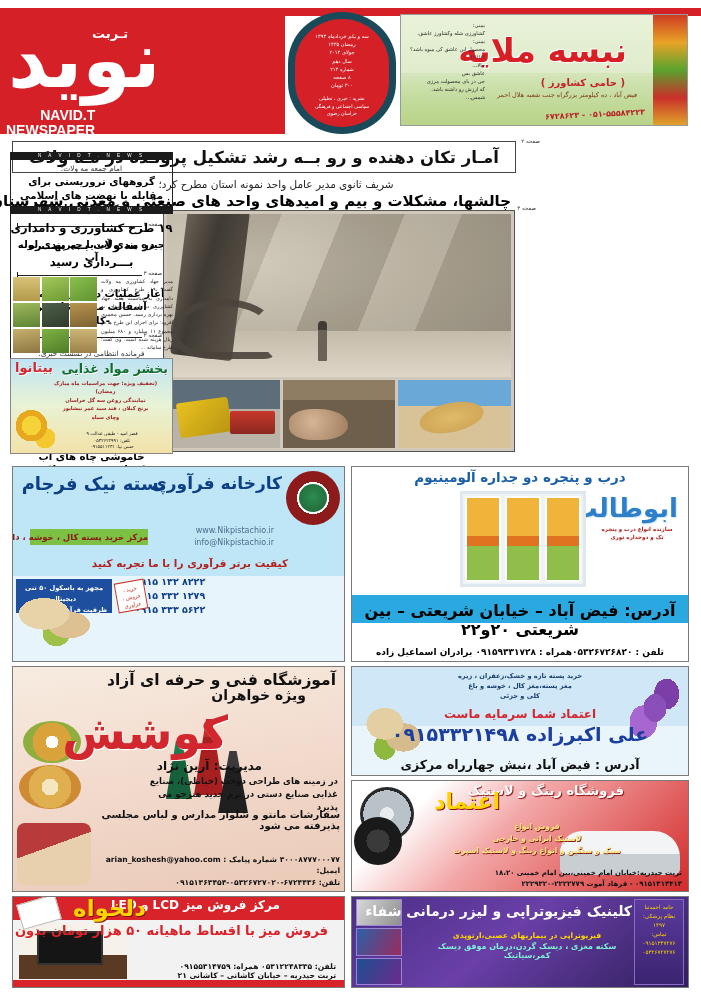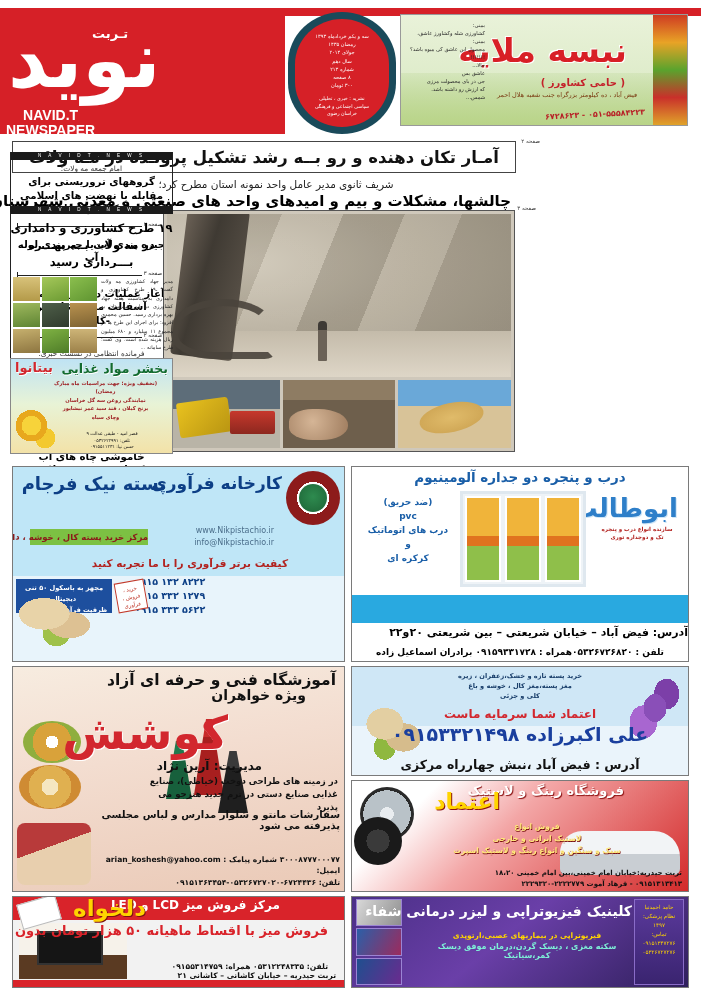--- a/index.html
+++ b/index.html
@@ -36,21 +36,21 @@
     padding-right: 6px;
     white-space: nowrap;
   }
   .mast-sub-ar {
     position: absolute; top: 26px; left: 92px;
     font-size: 13px; font-weight: bold; color: #fff; letter-spacing: 2px;
   }
   .mast-en {
     position: absolute; bottom: 2px; left: 6px;
     font-size: 14px; font-weight: bold; line-height: 15px;
-    color: #fff; direction: ltr; text-align: center;
+    color: #fff; direction: ltr; text-align: right;
     font-family: "Liberation Sans", sans-serif;
     margin-top: 8px;
   }
   
   .mast-info {
     position: absolute; top: 12px; left: 288px; width: 108px; height: 122px;
   }
   .info-outer {
     position: absolute; inset: 0;
     background: #1a4a5a;
@@ -319,22 +319,22 @@
     display:flex;
   }
   .win-pane {
     flex:1; margin:2px; border:2px solid #fff;
     background: linear-gradient(180deg,#f0b43a 0 46%, #e0731f 46% 58%, #8fbf4a 58% 100%);
   }
   .win-band {
     position:absolute; top:128px; left:0; right:0; height:28px; background:#29a9e0;
   }
   .win-addr {
-    position:absolute; bottom:22px; left:0; right:0; 
-    font-size:11px; font-weight:bold; color:#000;
+    position:absolute; bottom:22px; left:0; right:0; text-align:center;
+    font-size:16px; font-weight:bold; color:#000;
   }
   .win-tel {
     position:absolute; bottom:4px; left:0; right:0; text-align:center;
     font-size:9px; font-weight:bold; color:#000;
   }
 
   
   .ad-pist { top: 466px; right: 356px; width: 333px; height: 196px;
              background: linear-gradient(180deg,#bfe6f7 0 56%, #e8f4fb 56% 100%); }
   .pist-title {
@@ -529,21 +529,21 @@
   }
   .lcd-brand {
     position:absolute; top:-2px; right:198px; font-size:23px; font-weight:bold;
     color:#ffd400; text-shadow:1px 1px 0 #7a1010; white-space:nowrap;
   }
   .lcd-off {
     position:absolute; top:26px; right:16px; width:280px; text-align:center;
     font-size:13px; font-weight:bold; color:#d9232a; white-space:nowrap;
   }
   .lcd-tel {
-    position:absolute; bottom:16px; right:16px; font-size:7.6px; font-weight:bold; color:#111;
+    position:absolute; bottom:16px; right:8px; font-size:7.6px; font-weight:bold; color:#111;
   }
   .lcd-addr {
     position:absolute; bottom:7px; right:8px; font-size:7.6px; font-weight:bold; color:#111;
   }
   .lcd-sig {
     position:absolute; bottom:-1px; right:8px; font-size:7px; color:#d9232a;
   }
   .lcd-tv {
     position:absolute; bottom:8px; left:6px; width:108px; height:56px;
     background: linear-gradient(180deg,#f6f2ea 0 58%, #5a3a22 58% 100%);
@@ -745,25 +745,20 @@
 وچای سیاه</div>
     <div class="food-addr" style="white-space:pre-line">قصر امید - طبقی عدالت ۹
 تلفن: ۰۵۳۲۶۲۲۹۹۱
 حسن نیا: ۰۹۱۵۵۱۱۲۳۱</div>
   </div>
 
   <div class="ad ad-win">
     <div class="win-topbar">درب و پنجره دو جداره آلومینیوم</div>
     <div class="win-brand">ابوطالب</div>
     <div class="win-brandsub">سازنده انواع درب و پنجره تک و دوجداره توری</div>
-    <div class="win-left" style="white-space:pre-line">(ضد حریق)
-pvc
-درب های اتوماتیک
-و
-کرکره ای</div>
     <div class="win-img">
       <div class="win-pane"></div>
       <div class="win-pane"></div>
       <div class="win-pane"></div>
     </div>
     <div class="win-band"></div>
     <div class="win-addr">آدرس: فیض آباد – خیابان شریعتی – بین شریعتی ۲۰و۲۲</div>
     <div class="win-tel">تلفن : ۰۵۳۲۶۷۲۶۸۲۰همراه : ۰۹۱۵۹۳۳۱۷۲۸  برادران اسماعیل زاده</div>
   </div>
 

